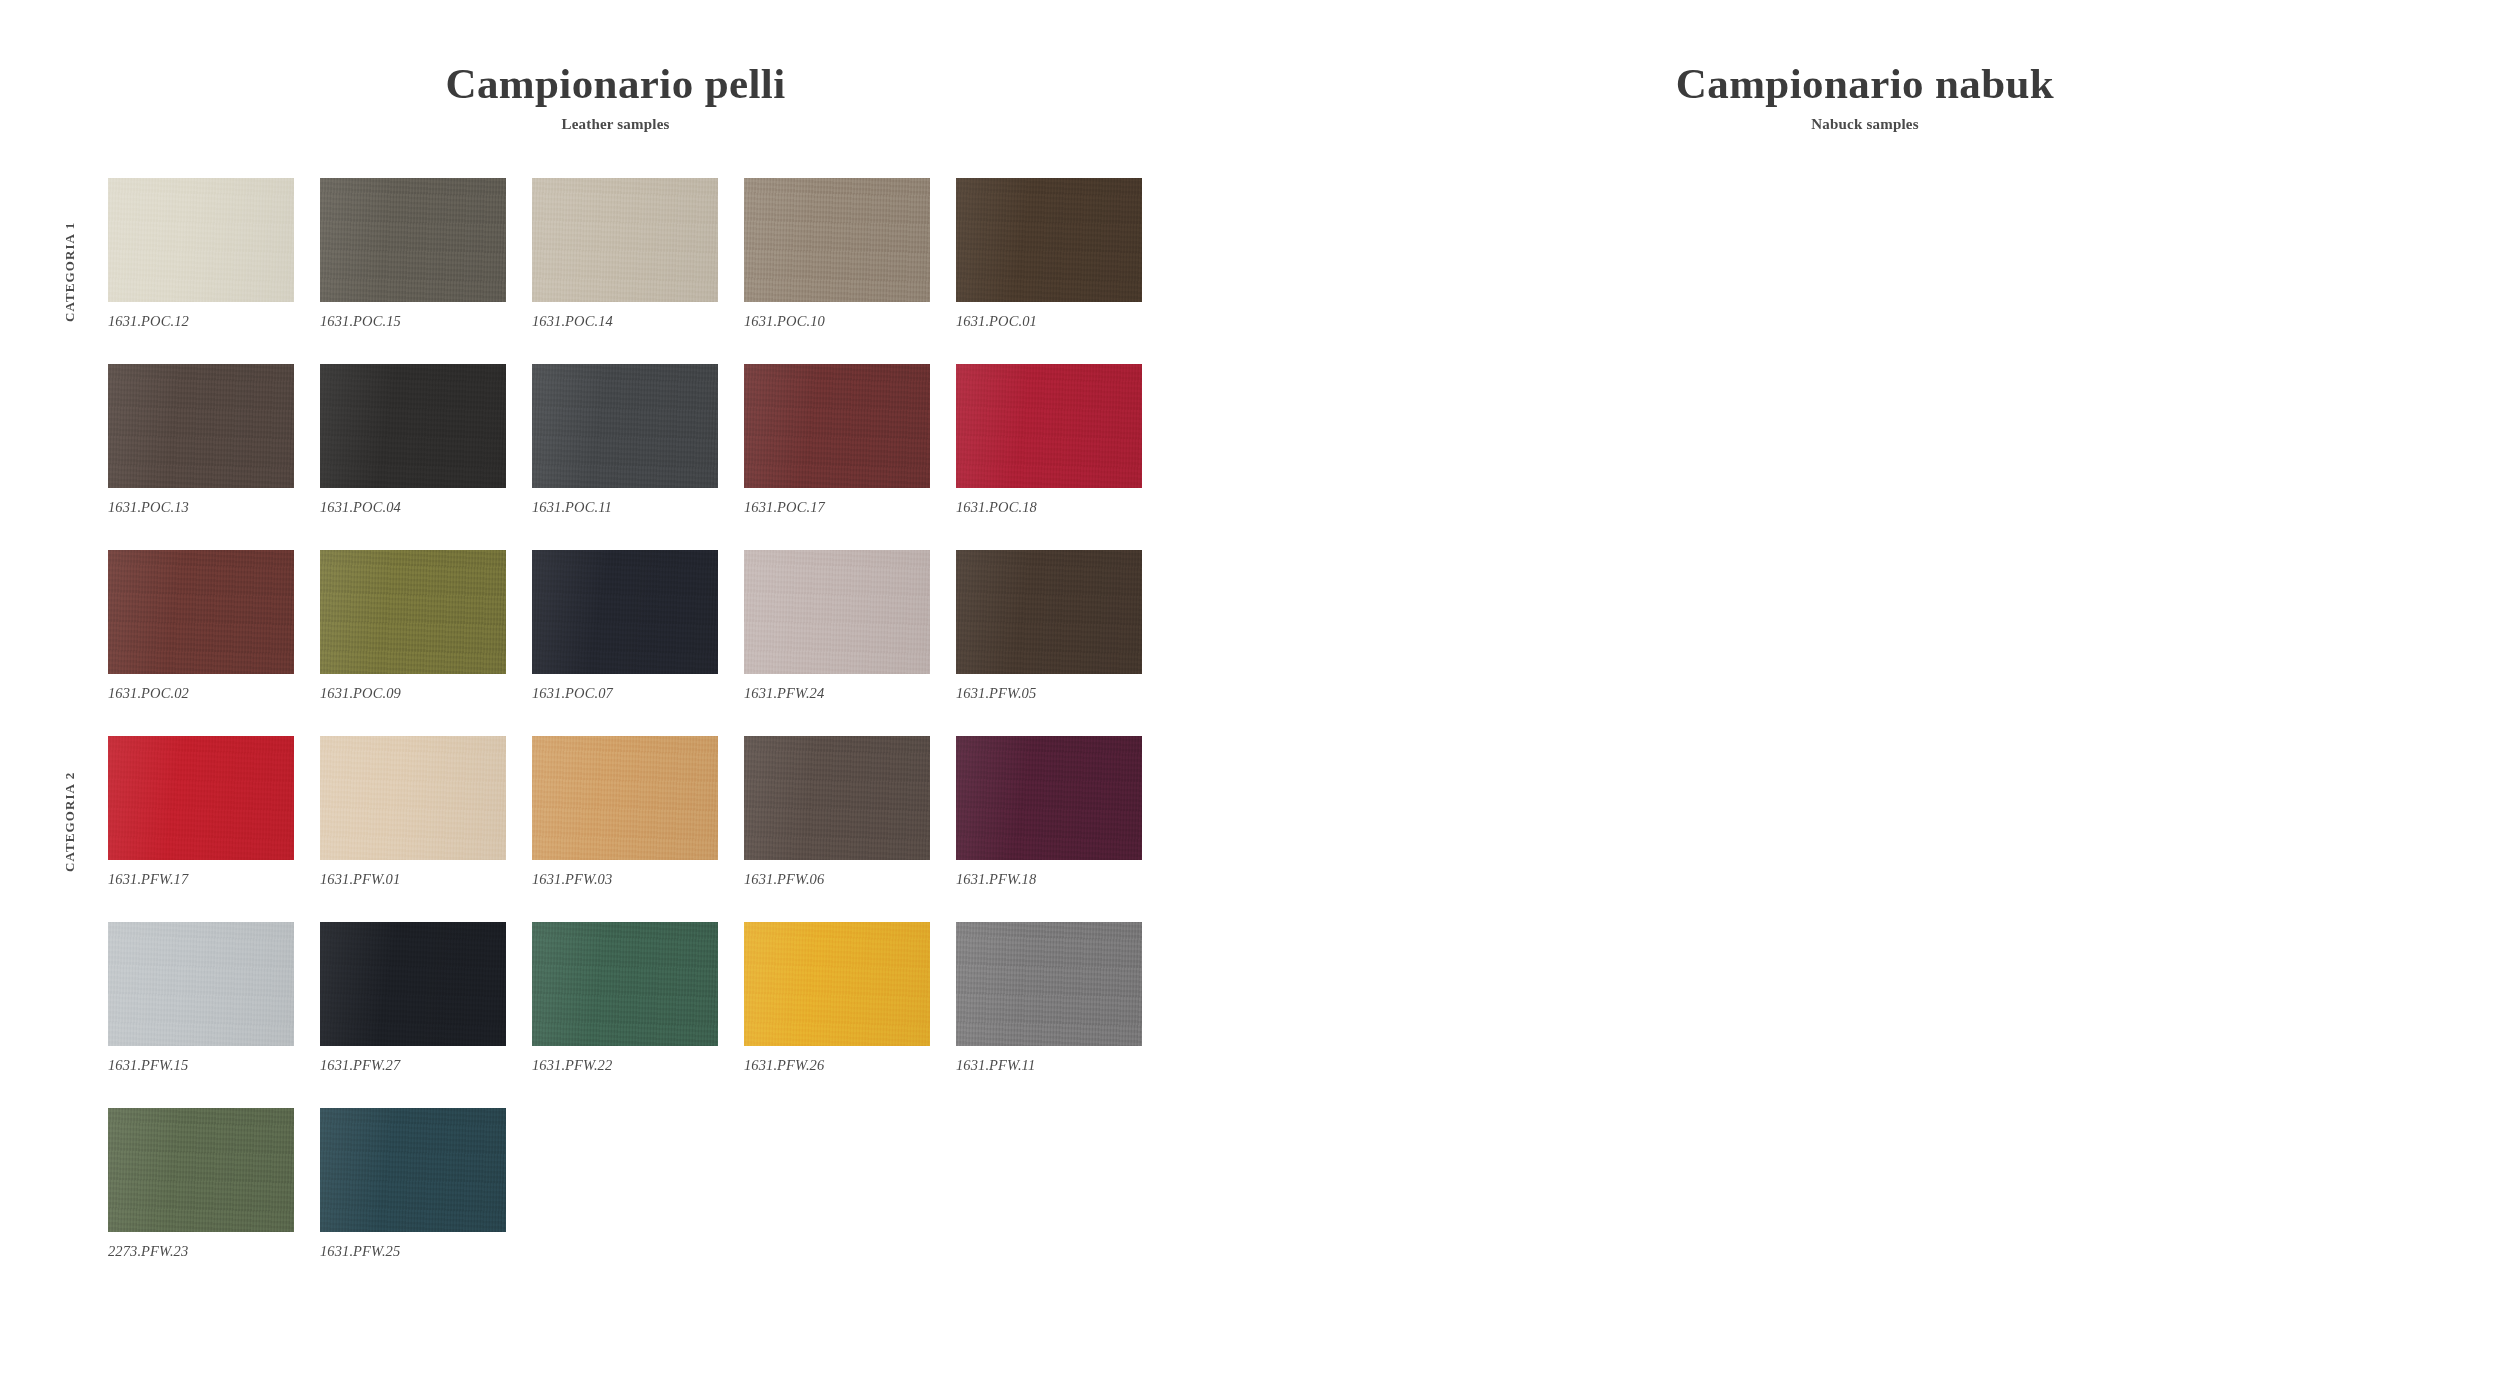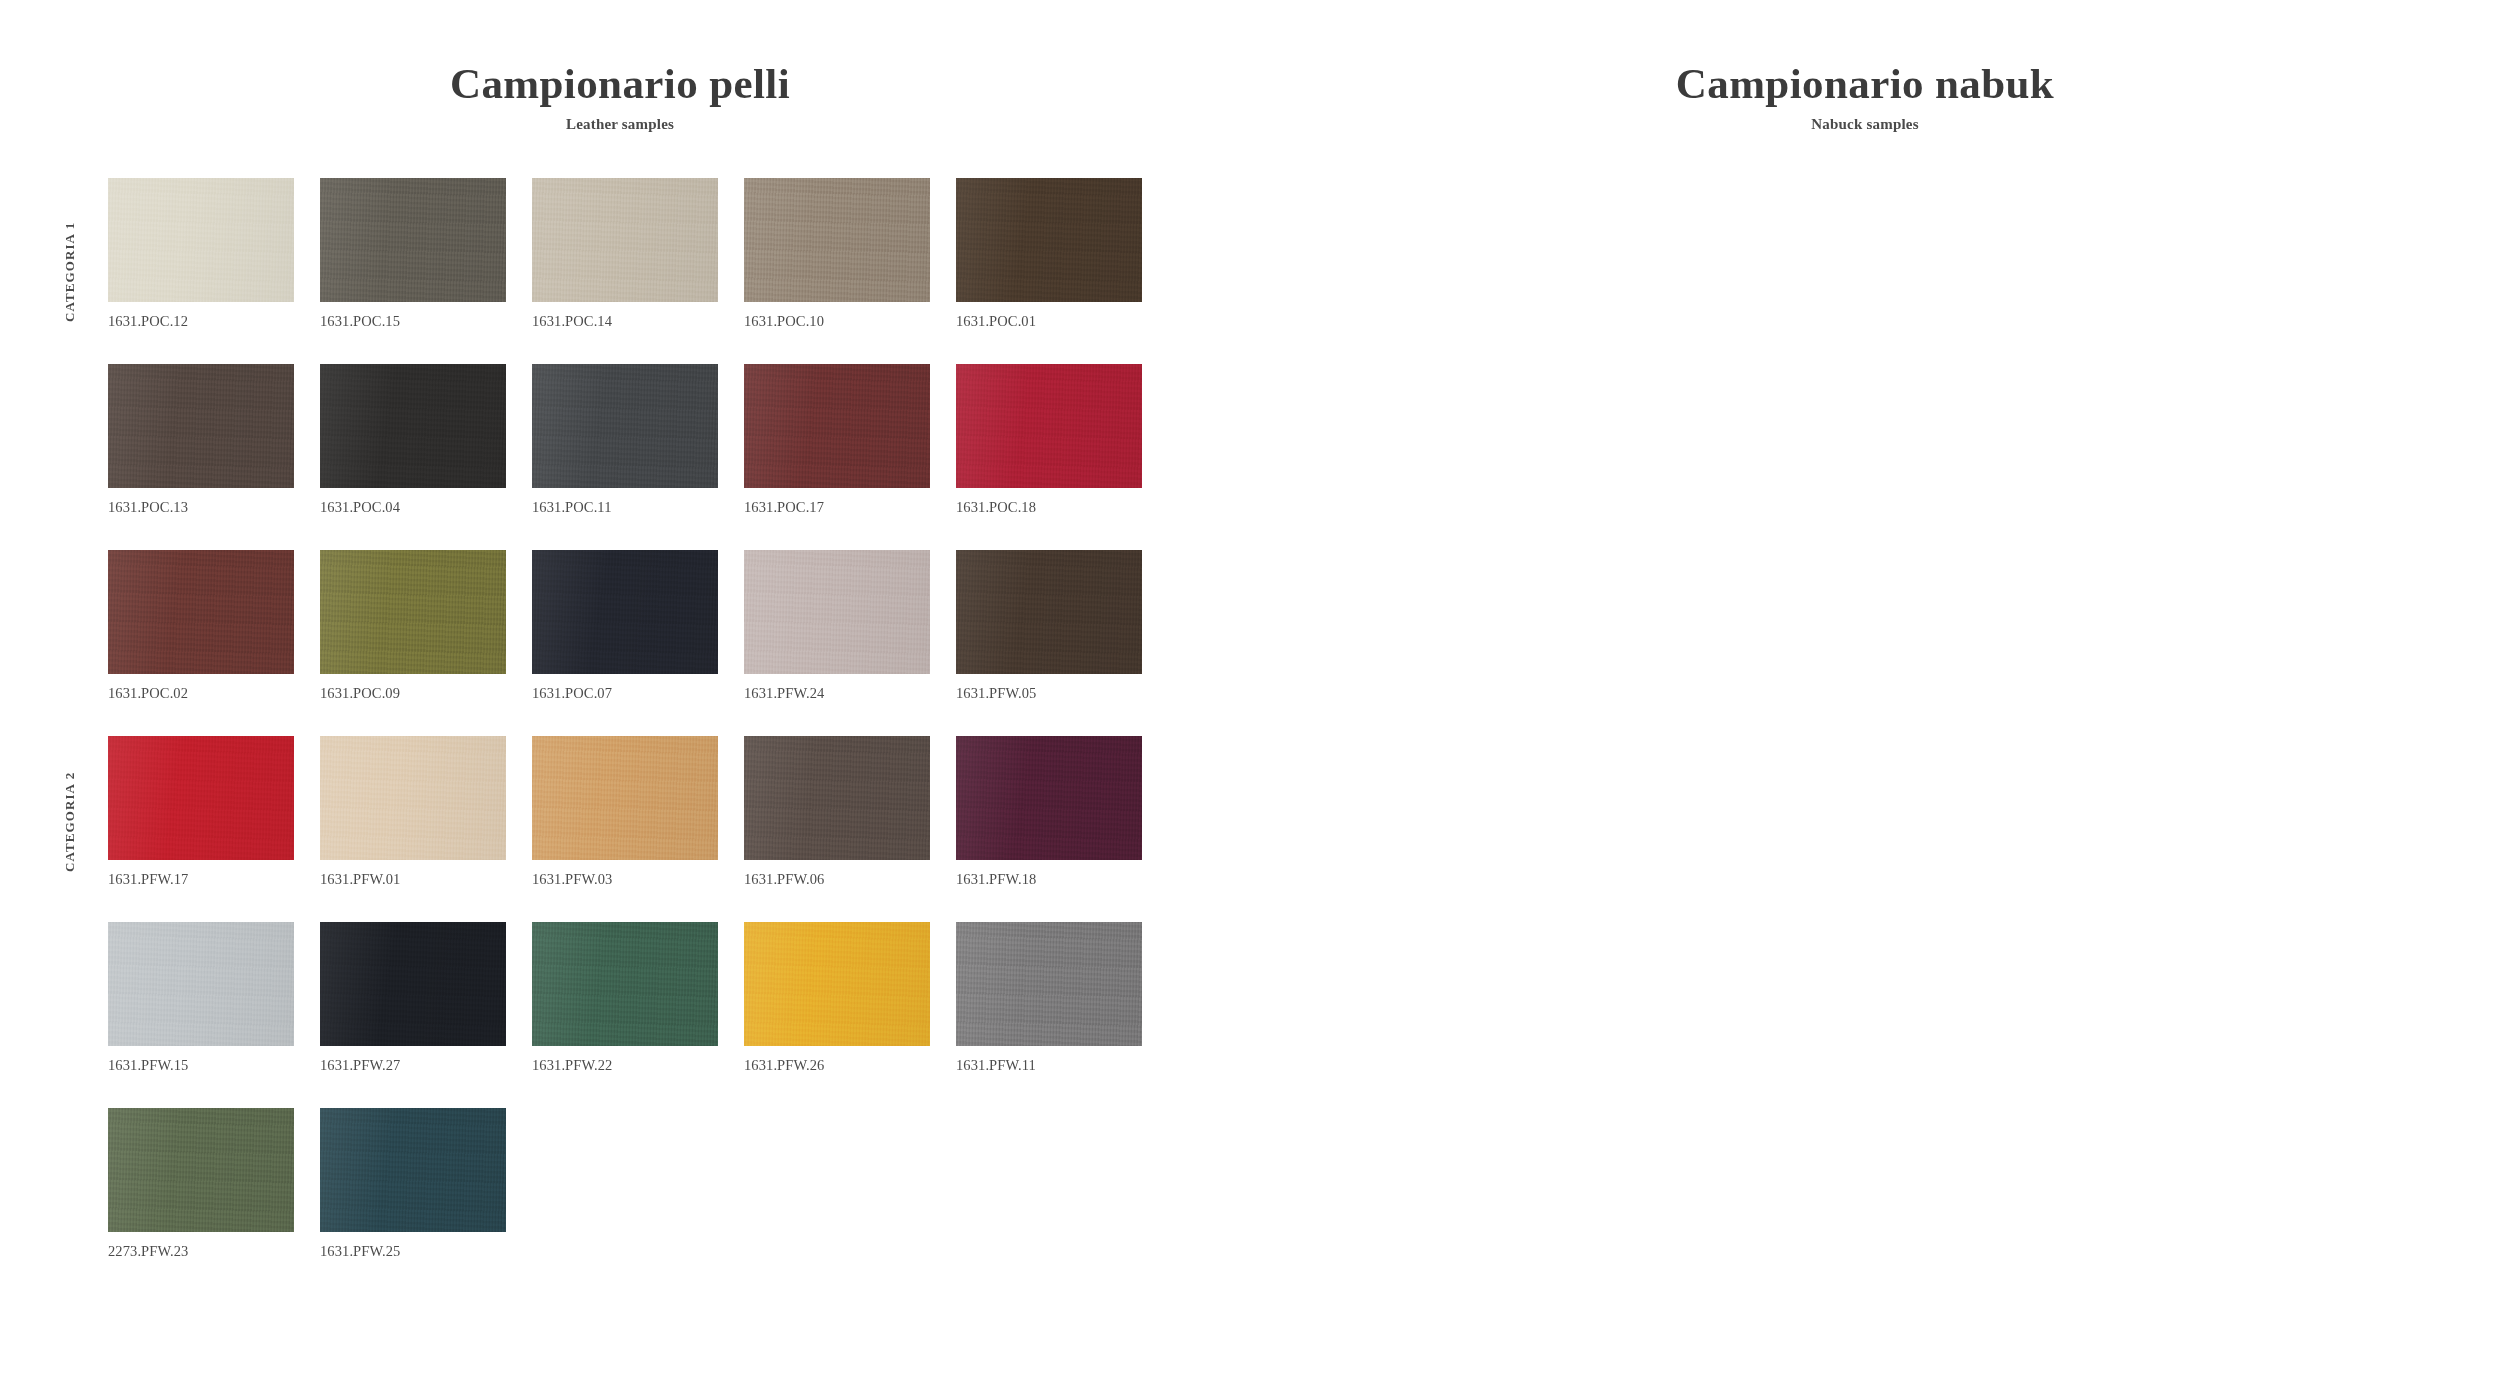--- a/index.html
+++ b/index.html
@@ -22,21 +22,21 @@
     width: 2499px;
     height: 1379px;
   }
 
   
   .panel {
     position: absolute;
     top: 0;
     height: 1379px;
   }
-  .panel-left  { left: 0;      width: 1249px; padding-left: 9px; }
+  .panel-left  { left: 0;      width: 1249px; }
   .panel-right { left: 1249px; width: 1250px; }
 
   .panel-head {
     position: absolute;
     top: 62px;
     left: 0;
     width: 100%;
     text-align: center;
   }
   .panel-title {
@@ -90,20 +90,21 @@
     grid-template-columns: repeat(5, 186px);
     column-gap: 26px;
     row-gap: 0;
   }
   .grid-left  { left: 108px;  top: 178px; }
 
   .swatch-cell {
     width: 186px;
     height: 186px;
     position: relative;
+    font-style: italic;
   }
 
   .swatch-chip {
     width: 186px;
     height: 124px;
     position: relative;
     overflow: hidden;
   }
   
   .swatch-chip::after {

